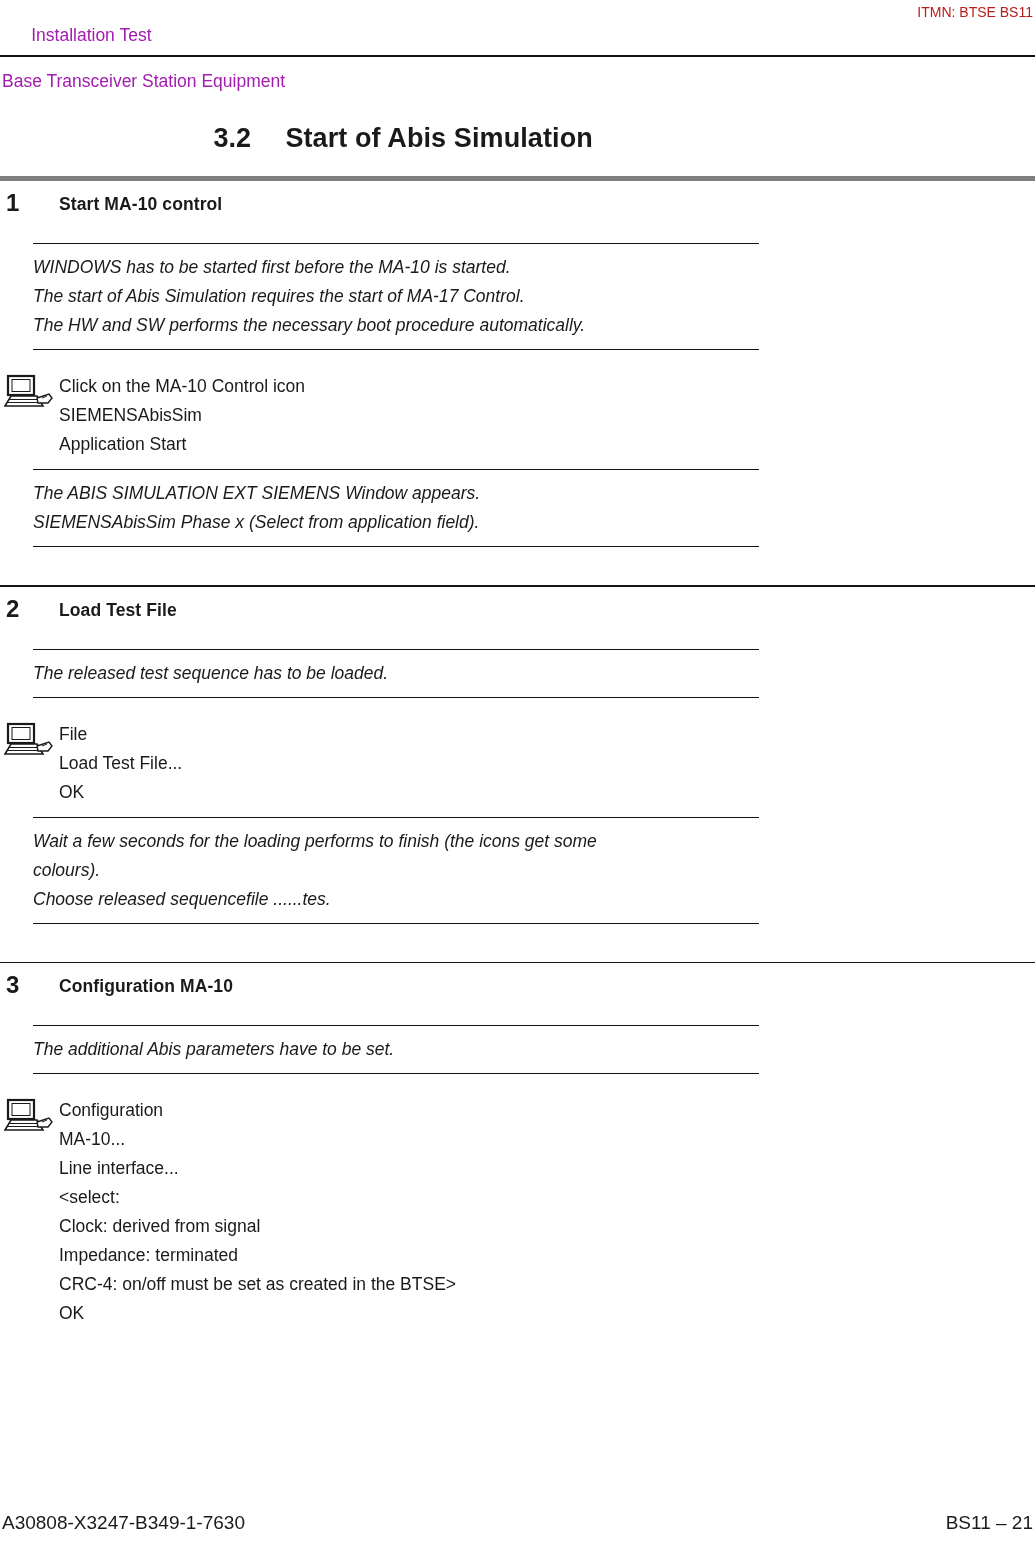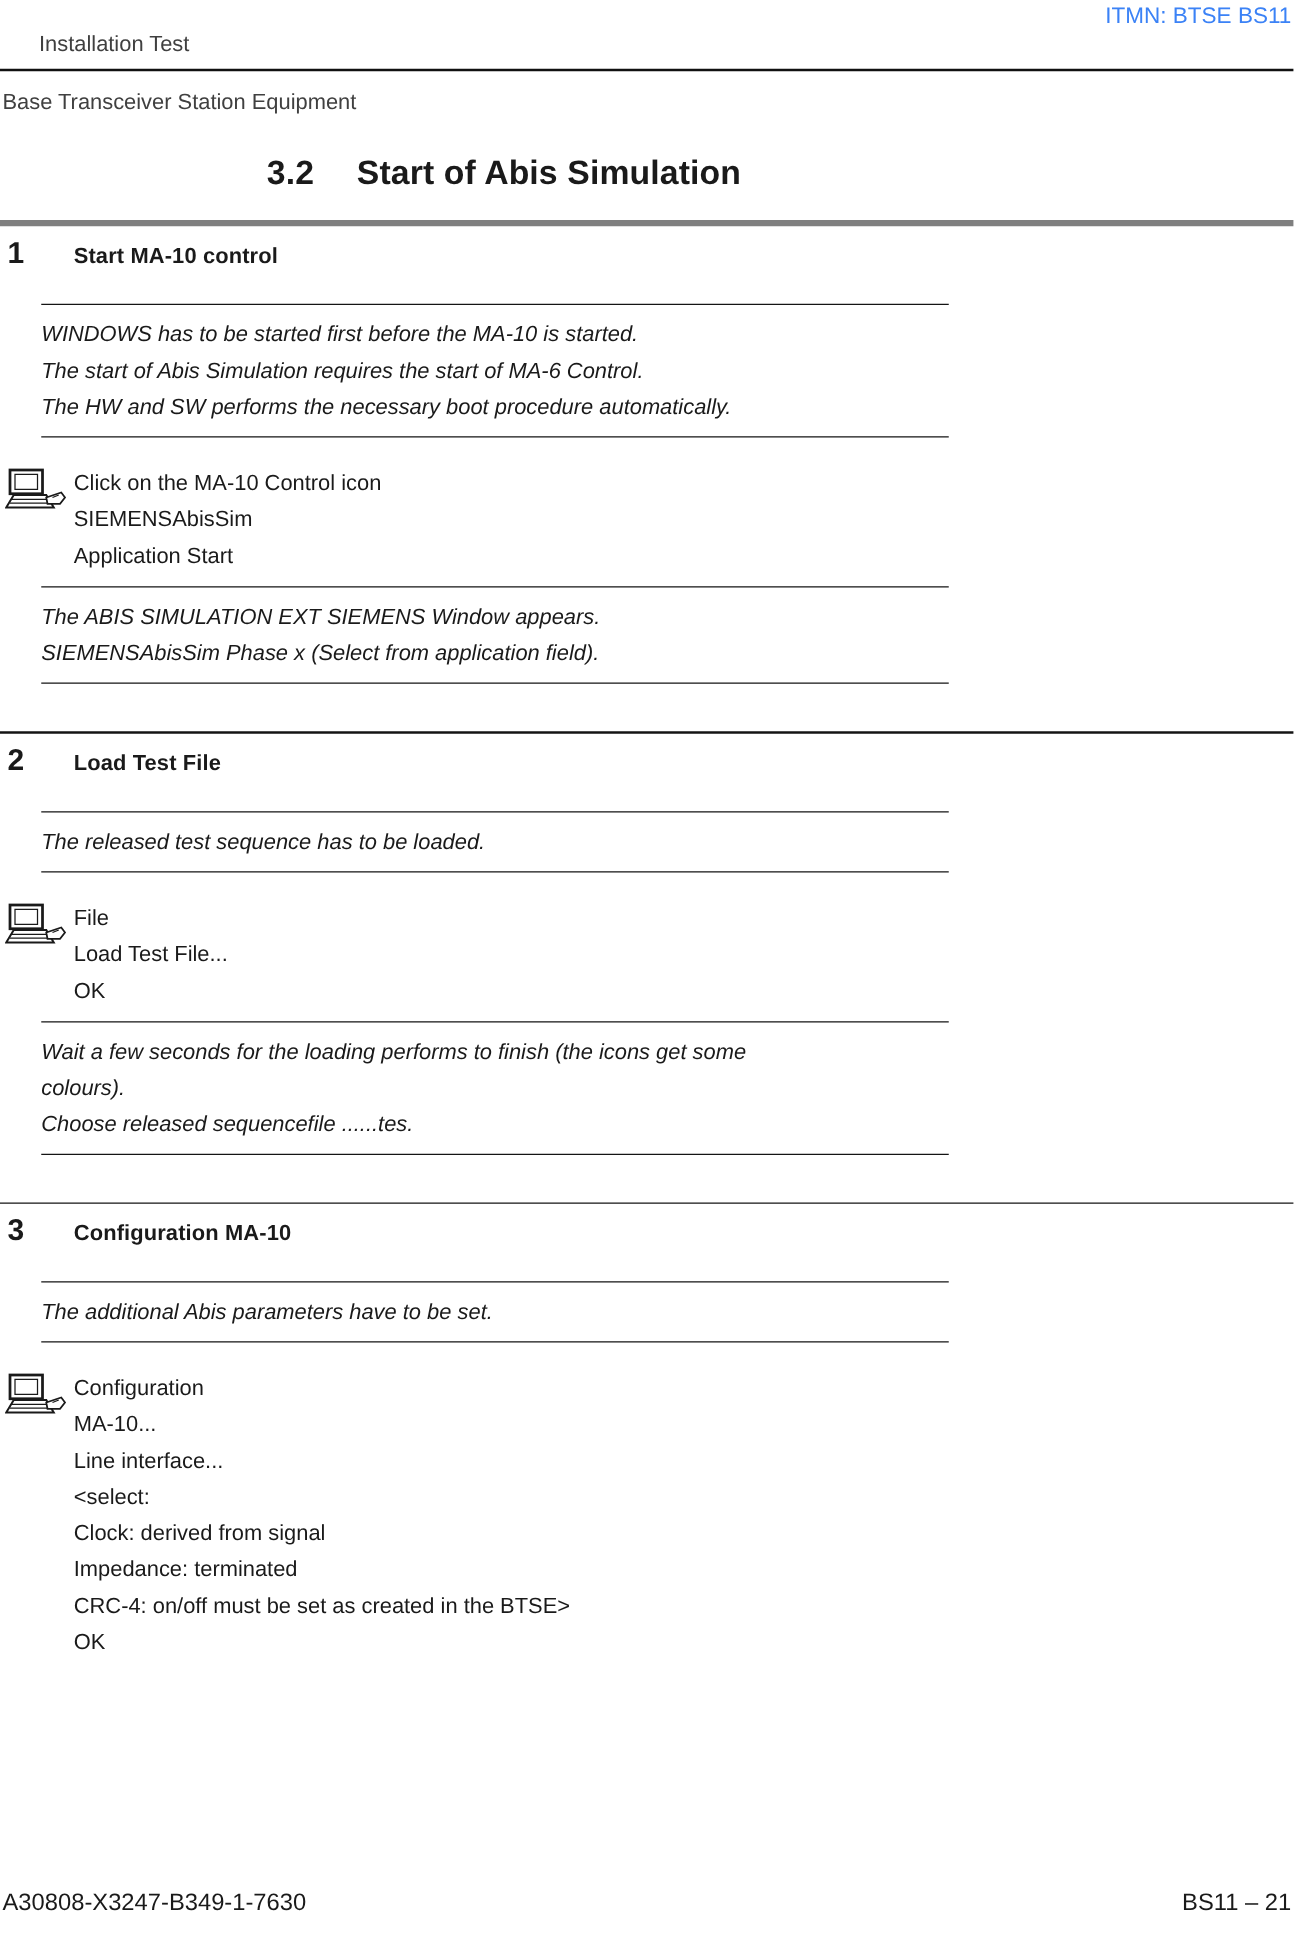--- a/index.html
+++ b/index.html
@@ -25,32 +25,32 @@
     position: absolute;
     left: 0;
     top: 0;
     width: 1035px;
     height: 56px;
   }
   .runhead-left {
     position: absolute;
     left: 2px;
     top: 1px;
-    color: #404040;
+    color: #a21caf;
     font-size: 17.5px;
     line-height: 23px;
     white-space: pre;
   }
   .runhead-left .l2 { display: block; }
   .runhead-right {
     position: absolute;
     right: 2px;
     top: 1px;
-    color: #3b82f6;
-    font-size: 18px;
+    color: #b91c1c;
+    font-size: 14px;
     line-height: 23px;
     white-space: pre;
   }
   .header-rule {
     position: absolute;
     left: 0;
     top: 55px;
     width: 1035px;
     height: 2px;
     background: #111111;
@@ -206,21 +206,21 @@
       <div class="step-head">
         <div class="step-num">1</div>
         <div class="step-title">Start MA-10 control</div>
       </div>
 
       <div class="spacer-sm"></div>
 
       <div class="block boxed">
         <div class="block-inner">
           <div class="line it">WINDOWS has to be started first before the MA-10 is started.</div>
-          <div class="line it">The start of Abis Simulation requires the start of MA-6 Control.</div>
+          <div class="line it">The start of Abis Simulation requires the start of MA-17 Control.</div>
           <div class="line it">The HW and SW performs the necessary boot procedure automatically.</div>
         </div>
       </div>
 
       <div class="block action">
         <div class="icon-slot">
           <svg width="50" height="36" viewBox="0 0 50 36" xmlns="http://www.w3.org/2000/svg">
             <rect x="4" y="2" width="26" height="19" fill="#ffffff" stroke="#1a1a1a" stroke-width="2.2"></rect>
             <rect x="8" y="5.5" width="18" height="12" fill="#ffffff" stroke="#1a1a1a" stroke-width="1"></rect>
             <path d="M1 32 L7 22 L33 22 L39 32 Z" fill="#ffffff" stroke="#1a1a1a" stroke-width="1.6"></path>

